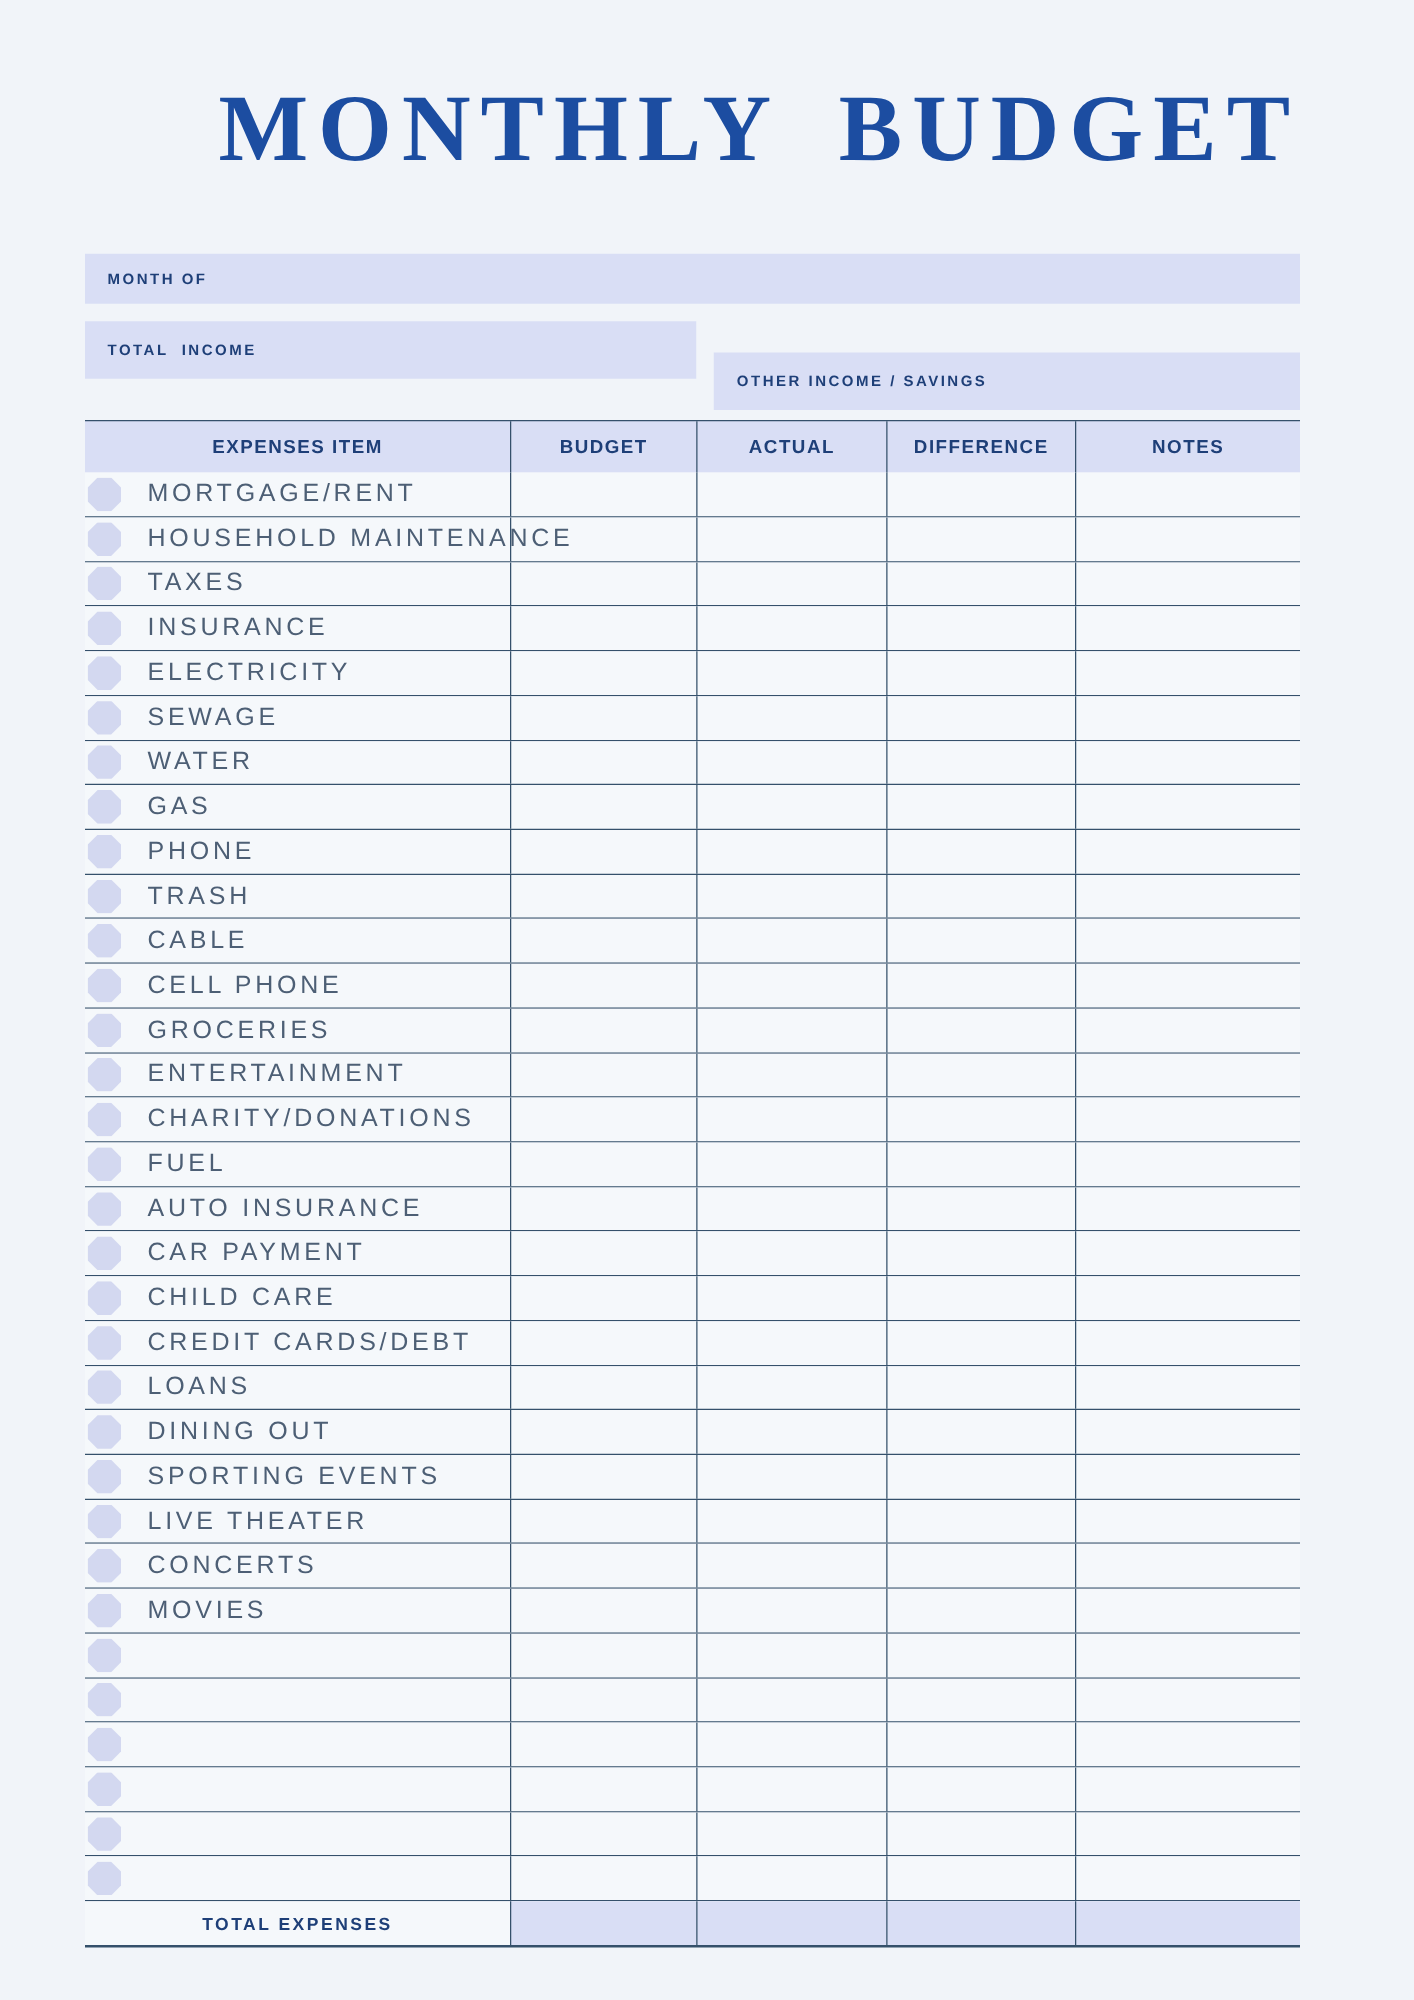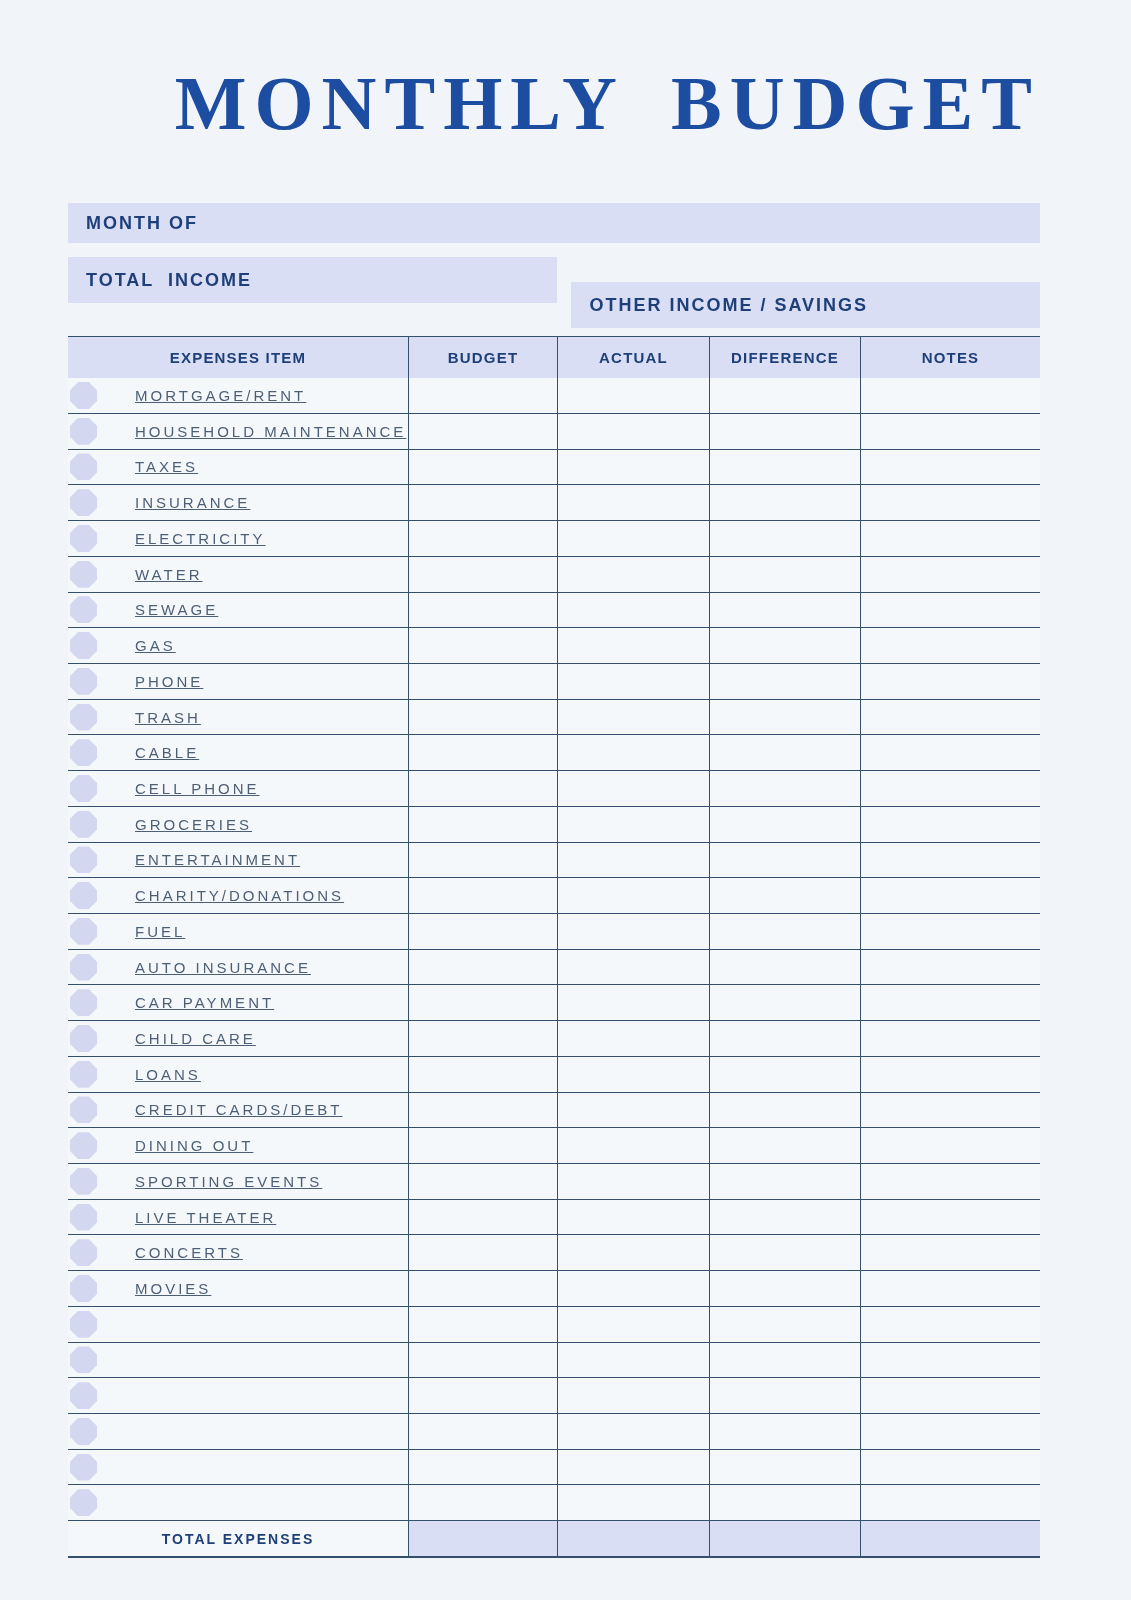--- a/index.html
+++ b/index.html
@@ -39,21 +39,21 @@
   .bar{
     background:var(--lavender);
     height:40px;
     display:flex;
     align-items:center;
     padding-left:18px;
   }
   .bar-label{
     color:var(--navy);
     font-weight:bold;
-    font-size:18px;
+    font-size:12px;
     letter-spacing:2px;
     white-space:pre;
   }
   .month-of{margin-bottom:14px;}
   .income-row{
     display:flex;
     gap:14px;
     margin-bottom:8px;
   }
   .income-row .bar{height:46px;}
@@ -92,26 +92,25 @@
     display:flex;align-items:center;
     padding-left:2px;
   }
   .bullet{
     width:27px;height:27px;
     flex:0 0 27px;
     background:var(--bullet);
     clip-path:polygon(30% 0,70% 0,100% 30%,100% 70%,70% 100%,30% 100%,0 70%,0 30%);
   }
   .item-label{
-    margin-left:38px;
+    margin-left:21px;
     color:var(--item_text);
-    font-size:15px;
+    font-size:20px;
     letter-spacing:3px;
     white-space:nowrap;
-    text-decoration:underline;
   }
   .tfoot{
     height:37px;
     background:var(--row_bg);
     border-bottom:2.2px solid var(--line);
   }
   .tf-cell{
     display:flex;align-items:center;justify-content:center;
     height:100%;
   }
@@ -199,40 +198,40 @@
       <span class="item-label">ELECTRICITY</span>
     </div>
     <div class="td"></div>
     <div class="td"></div>
     <div class="td"></div>
     <div class="td"></div>
   </div>
         <div class="t-row tr">
     <div class="td item-cell">
       <span class="bullet"></span>
+      <span class="item-label">SEWAGE</span>
+    </div>
+    <div class="td"></div>
+    <div class="td"></div>
+    <div class="td"></div>
+    <div class="td"></div>
+  </div>
+        <div class="t-row tr">
+    <div class="td item-cell">
+      <span class="bullet"></span>
       <span class="item-label">WATER</span>
     </div>
     <div class="td"></div>
     <div class="td"></div>
     <div class="td"></div>
     <div class="td"></div>
   </div>
         <div class="t-row tr">
     <div class="td item-cell">
       <span class="bullet"></span>
-      <span class="item-label">SEWAGE</span>
-    </div>
-    <div class="td"></div>
-    <div class="td"></div>
-    <div class="td"></div>
-    <div class="td"></div>
-  </div>
-        <div class="t-row tr">
-    <div class="td item-cell">
-      <span class="bullet"></span>
       <span class="item-label">GAS</span>
     </div>
     <div class="td"></div>
     <div class="td"></div>
     <div class="td"></div>
     <div class="td"></div>
   </div>
         <div class="t-row tr">
     <div class="td item-cell">
       <span class="bullet"></span>
@@ -339,31 +338,31 @@
       <span class="item-label">CHILD CARE</span>
     </div>
     <div class="td"></div>
     <div class="td"></div>
     <div class="td"></div>
     <div class="td"></div>
   </div>
         <div class="t-row tr">
     <div class="td item-cell">
       <span class="bullet"></span>
+      <span class="item-label">CREDIT CARDS/DEBT</span>
+    </div>
+    <div class="td"></div>
+    <div class="td"></div>
+    <div class="td"></div>
+    <div class="td"></div>
+  </div>
+        <div class="t-row tr">
+    <div class="td item-cell">
+      <span class="bullet"></span>
       <span class="item-label">LOANS</span>
-    </div>
-    <div class="td"></div>
-    <div class="td"></div>
-    <div class="td"></div>
-    <div class="td"></div>
-  </div>
-        <div class="t-row tr">
-    <div class="td item-cell">
-      <span class="bullet"></span>
-      <span class="item-label">CREDIT CARDS/DEBT</span>
     </div>
     <div class="td"></div>
     <div class="td"></div>
     <div class="td"></div>
     <div class="td"></div>
   </div>
         <div class="t-row tr">
     <div class="td item-cell">
       <span class="bullet"></span>
       <span class="item-label">DINING OUT</span>

